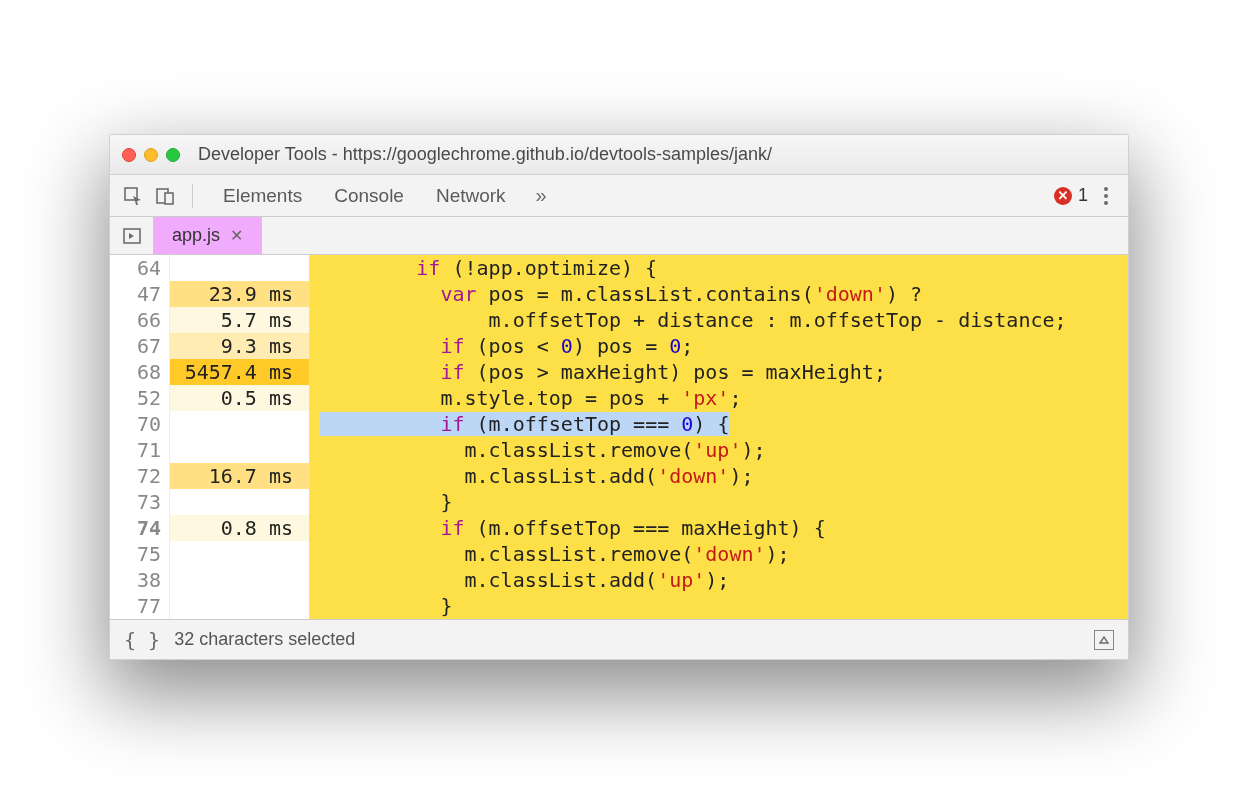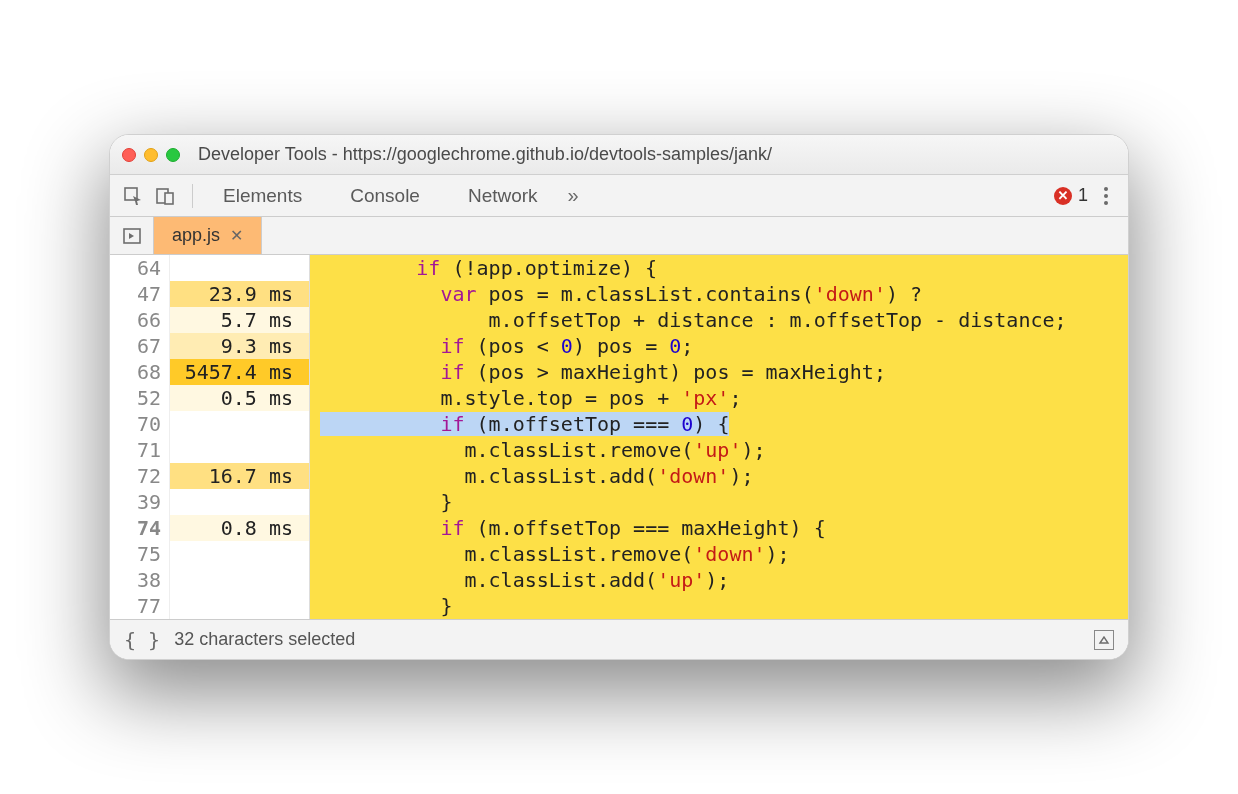--- a/index.html
+++ b/index.html
@@ -6,21 +6,21 @@
   body {
     font-family: -apple-system, "Helvetica Neue", Arial, sans-serif;
     background: #fff;
     display: flex;
     align-items: center;
     justify-content: center;
     min-height: 100vh;
   }
   .outer {
     width: 1020px;
-    border-radius: 20px;
+    border-radius: 2px;
     box-shadow: 0 30px 80px 5px rgba(0,0,0,0.45);
     overflow: hidden;
     background: #fff;
     border: 1px solid #d0d0d0;
   }
   .titlebar {
     height: 40px;
     background: linear-gradient(#f6f6f6,#eaeaea);
     border-bottom: 1px solid #cfcfcf;
     display: flex;
@@ -40,36 +40,36 @@
     border-bottom: 1px solid #ccc;
     display:flex;
     align-items:center;
     padding: 0 10px;
     gap: 6px;
     font-size: 18px;
     color:#555;
   }
   .tb-icon { width:26px; height:26px; display:flex; align-items:center; justify-content:center; color:#6e6e6e;}
   .tb-sep { width:1px; height:24px; background:#ccc; margin:0 8px;}
-  .tabs { display:flex; align-items:stretch; height:100%; gap:16px; }
+  .tabs { display:flex; align-items:stretch; height:100%; gap:0; }
   .tab { padding: 0 16px; display:flex; align-items:center; color:#5a5a5a; cursor:pointer; font-size:19px; }
   .tab.active { color:#222; border-bottom:3px solid #1a73e8; }
   .tb-spacer { flex:1; }
   .more-chevron { font-size:20px; color:#6a6a6a; padding:0 8px;}
   .error-badge { display:flex; align-items:center; gap:6px; font-size:18px; color:#333;}
   .error-circle{ width:18px;height:18px;border-radius:50%;background:#d93025;color:#fff;display:flex;align-items:center;justify-content:center;font-size:13px;font-weight:bold;}
   .kebab{display:flex;flex-direction:column;gap:3px;padding:0 10px;}
   .kebab span{width:4px;height:4px;border-radius:50%;background:#6a6a6a;}
   .subbar{
     height:38px; background:#f3f3f3; border-bottom:1px solid #ccc;
     display:flex; align-items:stretch;
   }
   .play-icon{width:44px;display:flex;align-items:center;justify-content:center;border-right:1px solid #ccc;}
   .file-tab{
-    background:#fdba74; border-right:1px solid #ccc; padding:0 18px;
+    background:#f0abfc; border-right:1px solid #ccc; padding:0 18px;
     display:flex; align-items:center; gap:10px; font-size:18px; color:#333;
   }
   .file-tab .x{color:#666;font-size:16px;}
   .editor{
     display:flex;
     font-family: Menlo, Monaco, Consolas, monospace;
     font-size:20px;
     line-height:26px;
     background:#fde047;
     height: 364px;
@@ -170,21 +170,21 @@
     <div class="gutter" id="gutter">
         <div style="height: 26px;">64</div>
         <div style="height: 26px;">47</div>
         <div style="height: 26px;">66</div>
         <div style="height: 26px;">67</div>
         <div style="height: 26px;">68</div>
         <div style="height: 26px;">52</div>
         <div style="height: 26px;">70</div>
         <div style="height: 26px;">71</div>
         <div style="height: 26px;">72</div>
-        <div style="height: 26px;">39</div>
+        <div style="height: 26px;">73</div>
         <div style="height: 26px; font-weight: bold;">74</div>
         <div style="height: 26px;">75</div>
         <div style="height: 26px;">38</div>
         <div style="height: 26px;">77</div>
       </div>
     <div class="timings" id="timings">
         <div class="timing-cell h0"></div>
         <div class="timing-cell h3">23.9 ms</div>
         <div class="timing-cell h1">5.7 ms</div>
         <div class="timing-cell h2">9.3 ms</div>

